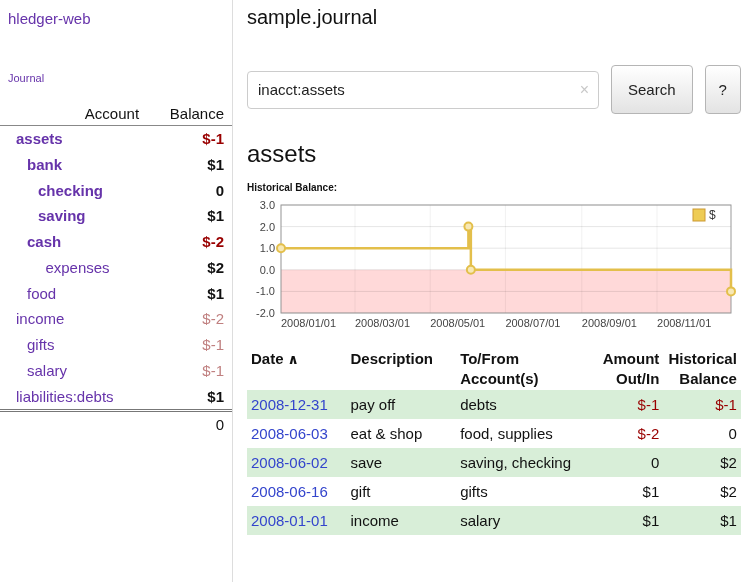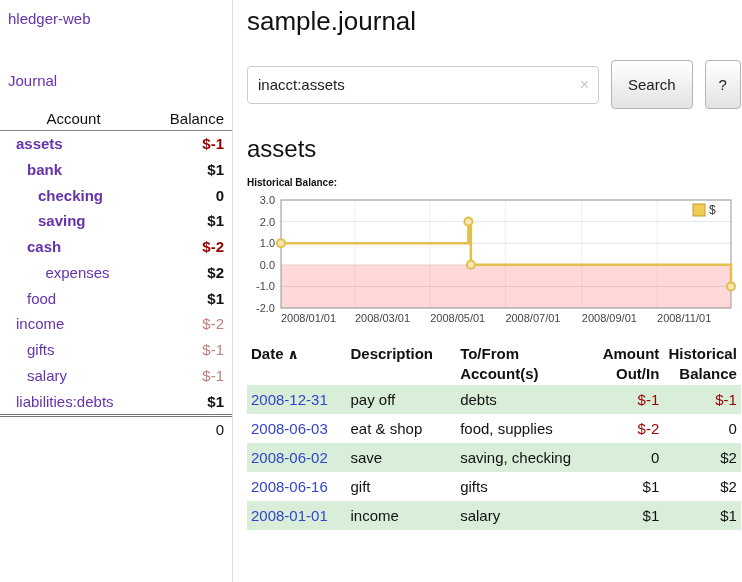--- a/index.html
+++ b/index.html
@@ -2,37 +2,37 @@
 <html style="--purple: #6633aa; --link-blue: #3344cc; --negative-dark: #990000; --negative-light: #c08080; --muted-account: #aa7799; --row-stripe-green: #d8eed8; --chart-line-gold: #e3bf4b; --chart-marker-fill: #f7e8b5; --chart-negative-pink: #ffd9d9; --legend-swatch-fill: #eecc55; --legend-swatch-border: #cc9933;"><head>
 <meta charset="utf-8">
 <style>
   *{box-sizing:border-box;}
   body{margin:0;font-family:"Liberation Sans","DejaVu Sans",sans-serif;font-size:15px;color:#111;background:#fff;}
   .app{display:flex;width:742px;height:582px;overflow:hidden;background:#fff;}
 
   
   .sidebar{flex:0 0 233px;border-right:1px solid #ddd;padding-top:10px;}
   .app-title{display:block;color:var(--purple);text-decoration:none;padding:0 8px;font-size:15px;}
-  .journal-link{display:block;color:var(--purple);text-decoration:none;padding:0 8px;margin-top:45px;font-size:15px;}
+  .journal-link{display:block;color:var(--purple);text-decoration:none;padding:0 8px;margin-top:45px;font-size:11px;}
   .accounts-table{width:100%;border-collapse:collapse;margin-top:18px;font-size:15px;}
-  .accounts-table th{font-weight:normal;text-align:center;padding:3px 8px;border-bottom:1px solid #888;}
+  .accounts-table th{font-weight:normal;text-align:right;padding:3px 8px;border-bottom:1px solid #888;}
   .accounts-table th.bal{text-align:right;}
   .accounts-table td{padding:2px 8px;line-height:1.45;}
   .accounts-table td.bal{text-align:right;font-weight:bold;white-space:nowrap;}
   .accounts-table td.bal.light{font-weight:normal;}
   a.acct{text-decoration:none;color:var(--purple);}
   a.acct.bold{font-weight:bold;}
   .c-negdark{color:var(--negative-dark);}
   .c-neglight{color:var(--negative-light);}
   .c-muted{color:var(--muted-account);}
   .total-row td{border-top:3px double #777;}
 
   
   .main{flex:1;padding:6px 8px 0 14px;}
-  h1.page-title{font-size:26px;font-weight:normal;margin:0 0 23px;}
+  h1.page-title{font-size:20px;font-weight:normal;margin:0 0 36px;}
   .search-row{display:flex;align-items:center;gap:12px;margin-bottom:26px;}
   .search-box{position:relative;width:352px;}
   .search-input{width:100%;height:38px;border:1px solid #ccc;border-radius:4px;padding:0 30px 0 10px;font-size:15px;font-family:inherit;color:#222;}
   .clear-x{position:absolute;right:10px;top:50%;transform:translateY(-52%);color:#c8c8c8;font-size:16px;cursor:pointer;}
   .btn{height:49px;border:1px solid #b5b5b5;border-radius:4px;background:linear-gradient(#ffffff,#e3e3e3);font-size:15px;font-family:inherit;color:#222;padding:0 16px;cursor:pointer;}
   .btn-help{padding:0 13px;}
   h2.section-heading{font-size:24px;font-weight:normal;margin:0 0 14px;}
   .chart-label{font-weight:bold;margin:0 0 6px;font-size:10px;}
   .chart-svg{display:block;}
 

